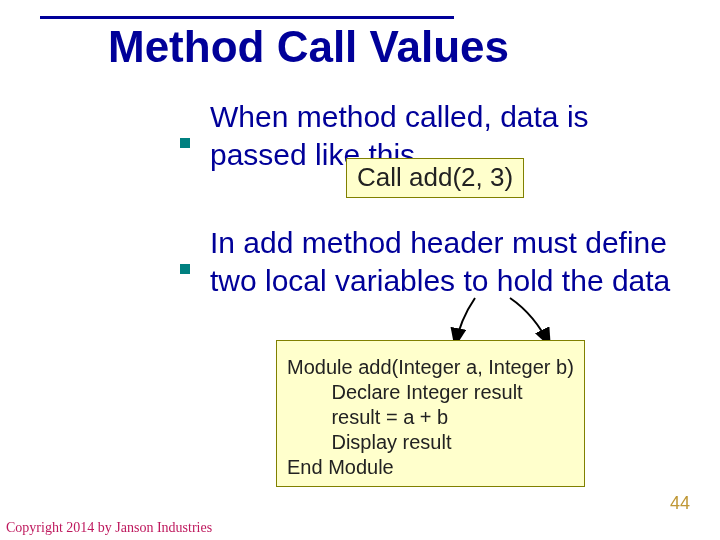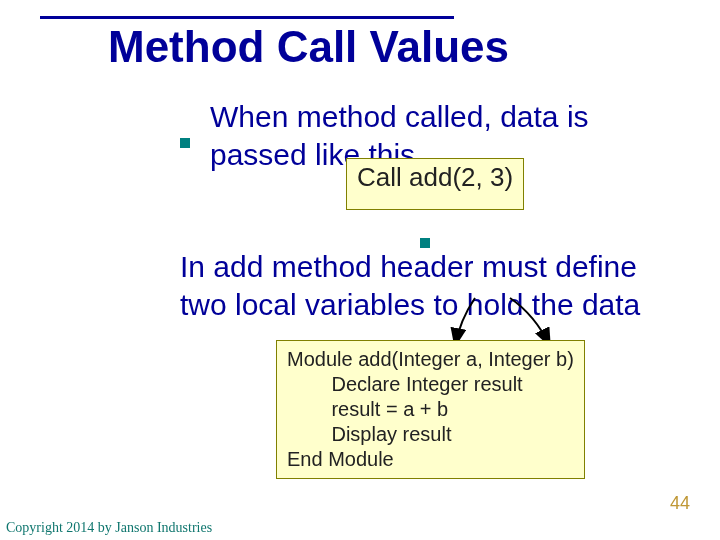--- a/index.html
+++ b/index.html
@@ -49,56 +49,55 @@
   }
   .bullet1 {
     top: 98px;
     left: 180px;
     width: 510px;
   }
   .bullet2 {
     top: 224px;
     left: 180px;
     width: 510px;
-    flex-direction: column;
   }
   .code-box-1 {
     position: absolute;
     top: 158px;
     left: 346px;
     border: 1.5px solid #808000;
     background: #ffffcc;
-    padding: 3px 10px 16px 10px;
+    padding: 3px 10px 4px 10px;
     font-size: 26px;
     color: #222;
     font-family: Arial, Helvetica, sans-serif;
   }
   .code-box-2 {
     position: absolute;
     top: 340px;
     left: 276px;
     border: 1.5px solid #808000;
     background: #ffffcc;
-    padding: 6px 10px 6px 10px;
+    padding: 14px 10px 6px 10px;
     font-size: 20px;
     color: #222;
     font-family: Arial, Helvetica, sans-serif;
     line-height: 1.25;
     white-space: pre;
   }
   .arrows {
     position: absolute;
     pointer-events: none;
   }
   .copyright {
     position: absolute;
     left: 6px;
     bottom: 4px;
     font-size: 14px;
-    color: #0f766e;
+    color: #be185d;
     font-family: "Times New Roman", Times, serif;
   }
   .pagenum {
     position: absolute;
     right: 30px;
     bottom: 26px;
     font-size: 18px;
     color: #c09836;
     margin-top: 48px;
   }

